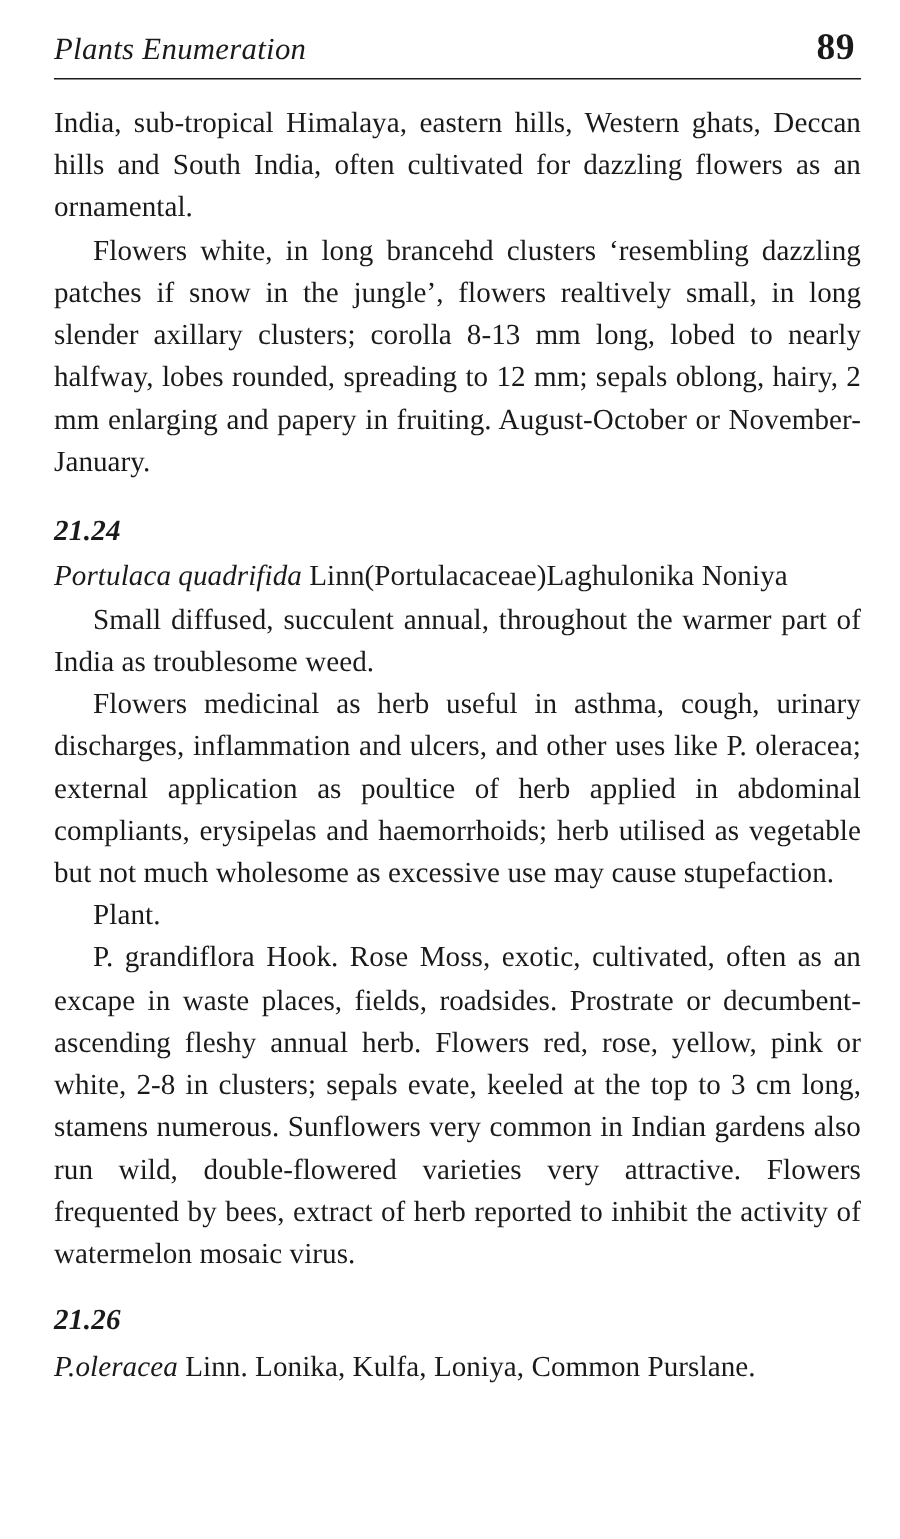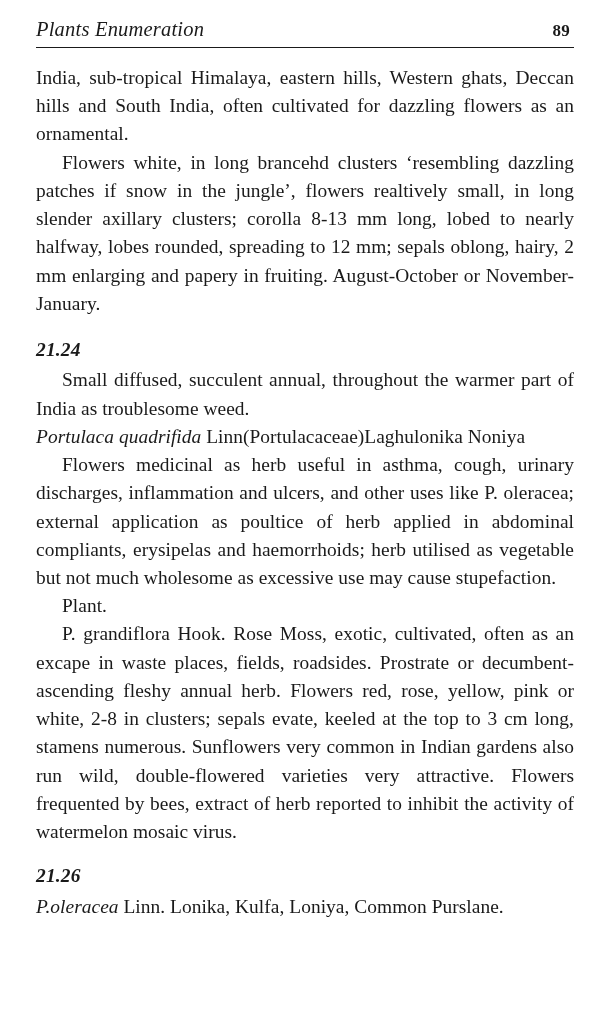--- a/index.html
+++ b/index.html
@@ -28,21 +28,21 @@
     padding-bottom: 6px;
     border-bottom: 1.4px solid #1a1a1a;
     margin-bottom: 16px;
   }
   .running-title {
     font-style: italic;
     font-size: 20.5px;
     letter-spacing: 0.2px;
   }
   .folio {
-    font-size: 17px;
+    font-size: 25px;
     font-weight: 700;
     letter-spacing: 0.3px;
     padding-right: 4px;
   }
   .body-text {
     font-size: 19.4px;
     line-height: 1.455;
     text-align: justify;
     text-justify: inter-word;
     letter-spacing: 0.05px;
@@ -79,23 +79,23 @@
     <div class="folio">89</div>
   </div>
 
   <div class="body-text">
 
     <p class="para flush">India, sub-tropical Himalaya, eastern hills, Western ghats, Deccan hills and South India, often cultivated for dazzling flowers as an ornamental.</p>
     <p class="para">Flowers white, in long brancehd clusters ‘resembling dazzling patches if snow in the jungle’, flowers realtively small, in long slender axillary clusters; corolla 8-13 mm long, lobed to nearly halfway, lobes rounded, spreading to 12 mm; sepals oblong, hairy, 2 mm enlarging and papery in fruiting. August-October or November-January.</p>
 
     <div class="sec-num">21.24</div>
 
+    <p class="para flush"><span class="italic">Portulaca quadrifida</span><span> Linn(Portulacaceae)Laghulonika Noniya</span></p>
+
     <p class="para">Small diffused, succulent annual, throughout the warmer part of India as troublesome weed.</p>
-
-    <p class="para flush"><span class="italic">Portulaca quadrifida</span><span> Linn(Portulacaceae)Laghulonika Noniya</span></p>
     <p class="para">Flowers medicinal as herb useful in asthma, cough, urinary discharges, inflammation and ulcers, and other uses like P. oleracea; external application as poultice of herb applied in abdominal compliants, erysipelas and haemorrhoids; herb utilised as vegetable but not much wholesome as excessive use may cause stupefaction.</p>
     <p class="para">Plant.</p>
     <p class="para">P. grandiflora Hook. Rose Moss, exotic, cultivated, often as an excape in waste places, fields, roadsides. Prostrate or decumbent-ascending fleshy annual herb. Flowers red, rose, yellow, pink or white, 2-8 in clusters; sepals evate, keeled at the top to 3 cm long, stamens numerous. Sunflowers very common in Indian gardens also run wild, double-flowered varieties very attractive. Flowers frequented by bees, extract of herb reported to inhibit the activity of watermelon mosaic virus.</p>
 
     <div class="sec-num tight">21.26</div>
 
     <p class="para flush"><span class="italic">P.oleracea</span><span> Linn. Lonika, Kulfa, Loniya, Common Purslane.</span></p>
 
   </div>
 </div>

